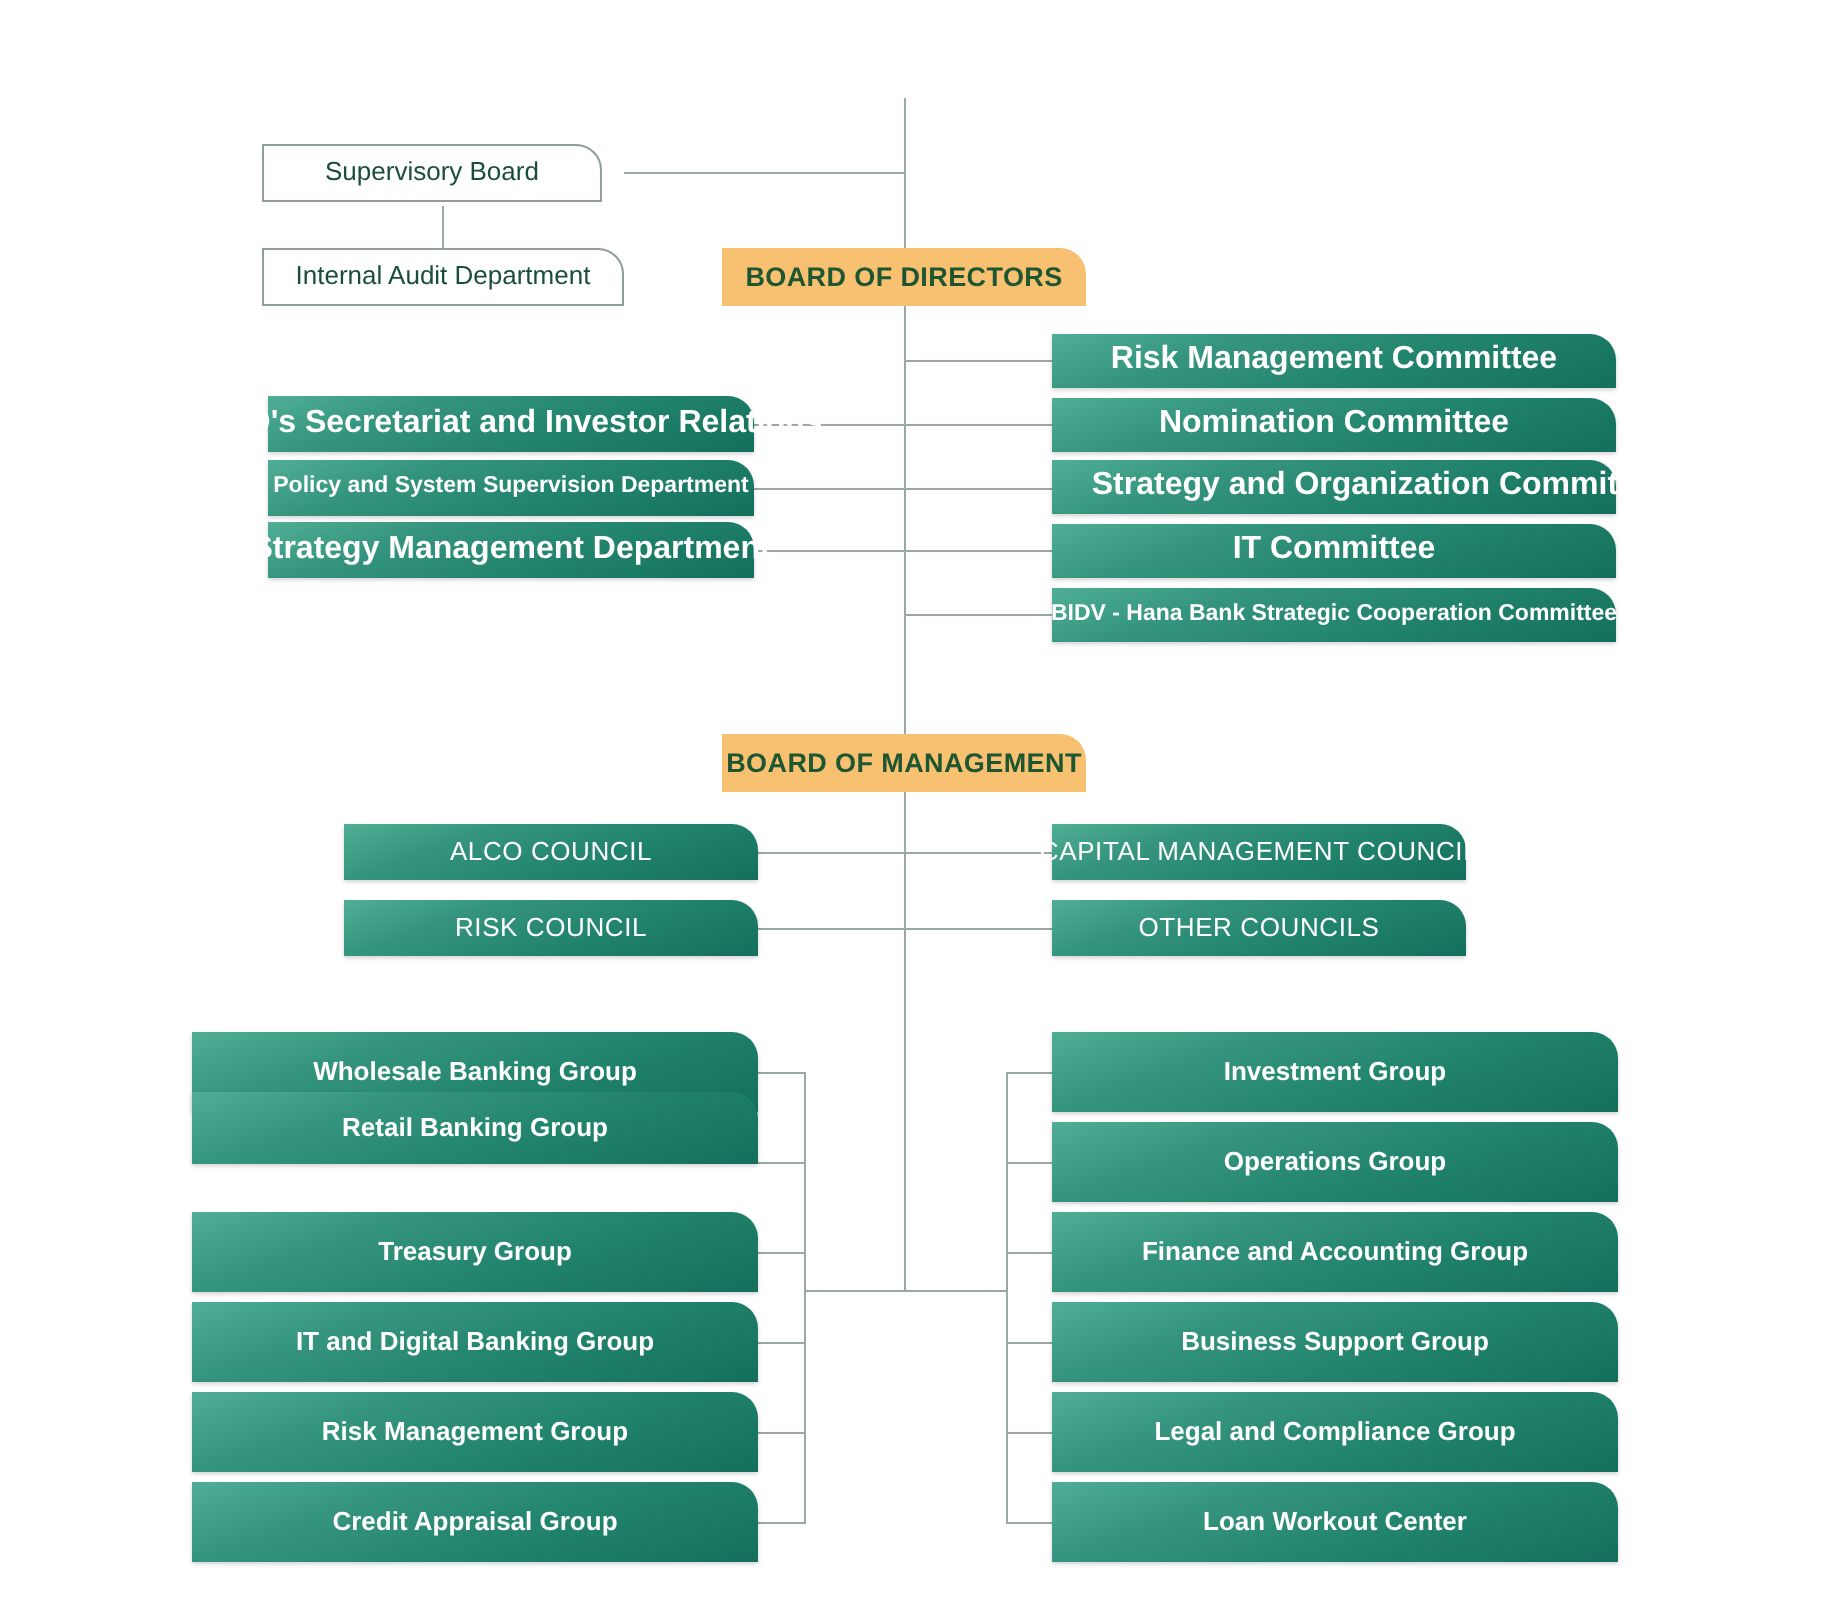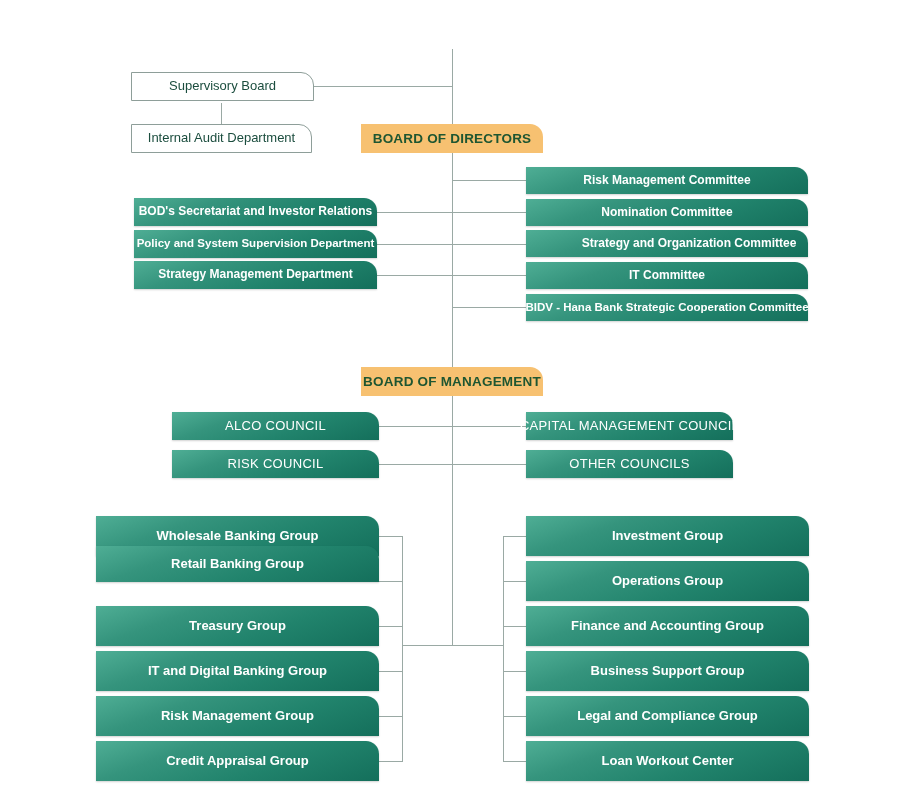--- a/index.html
+++ b/index.html
@@ -65,21 +65,21 @@
     font-size: 13px;
     font-weight: bold;
     border-radius: 0 13px 0 0;
     background: linear-gradient(160deg, #4fae95 0%, #35947d 28%, #21836c 62%, #146f5b 100%);
     box-shadow: 0 1px 2px rgba(0,0,0,.18);
   }
   .node.green.caps {
     font-weight: normal;
     letter-spacing: .3px;
   }
-  .node.green.sm { font-size: 12px; }
+  .node.green.sm { font-size: 16px; }
   .node.green.xs { font-size: 11.5px; }
 </style>
 </head>
 <body>
 
 <div id="chart">
 
   <div class="line v" style="left:452px; top:49px; height:123px;"></div>
 
   <div class="line v" style="left:452px; top:152px; height:165px;"></div>
@@ -115,21 +115,21 @@
   <div class="line h" style="left:379px; top:761px; width:24px;"></div>
 
   <div class="line h" style="left:503px; top:536px; width:24px;"></div>
   <div class="line h" style="left:503px; top:581px; width:24px;"></div>
   <div class="line h" style="left:503px; top:626px; width:24px;"></div>
   <div class="line h" style="left:503px; top:671px; width:24px;"></div>
   <div class="line h" style="left:503px; top:716px; width:24px;"></div>
   <div class="line h" style="left:503px; top:761px; width:24px;"></div>
 
 
-  <div class="node white" style="left:131px; top:72px; width:183px; height:29px;">
+  <div class="node white" style="left:131px; top:72px; width:170px; height:29px;">
     <span>Supervisory Board</span>
   </div>
 
   <div class="node white" style="left:131px; top:124px; width:181px; height:29px;">
     <span>Internal Audit Department</span>
   </div>
 
   <div class="node orange" style="left:361px; top:124px; width:182px; height:29px;text-align:right;">
     <span>BOARD OF DIRECTORS</span>
   </div>

